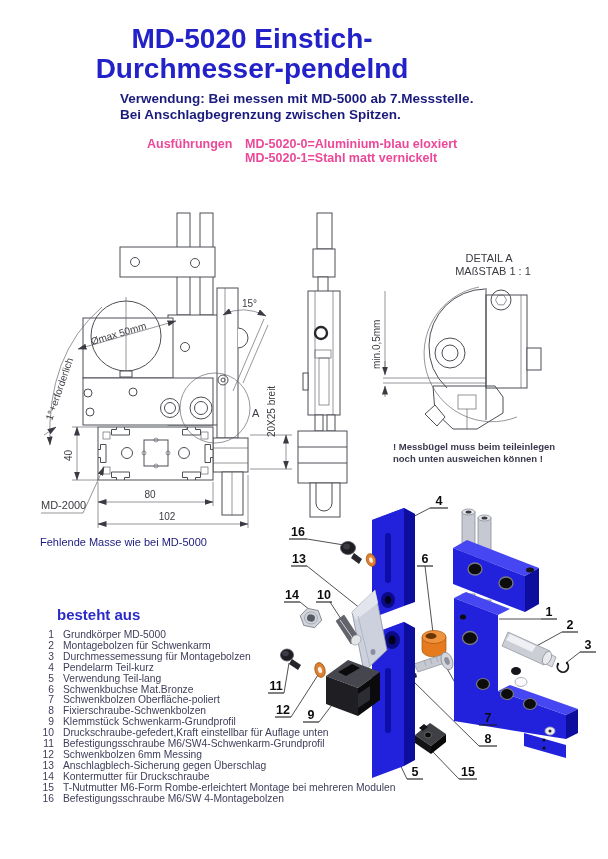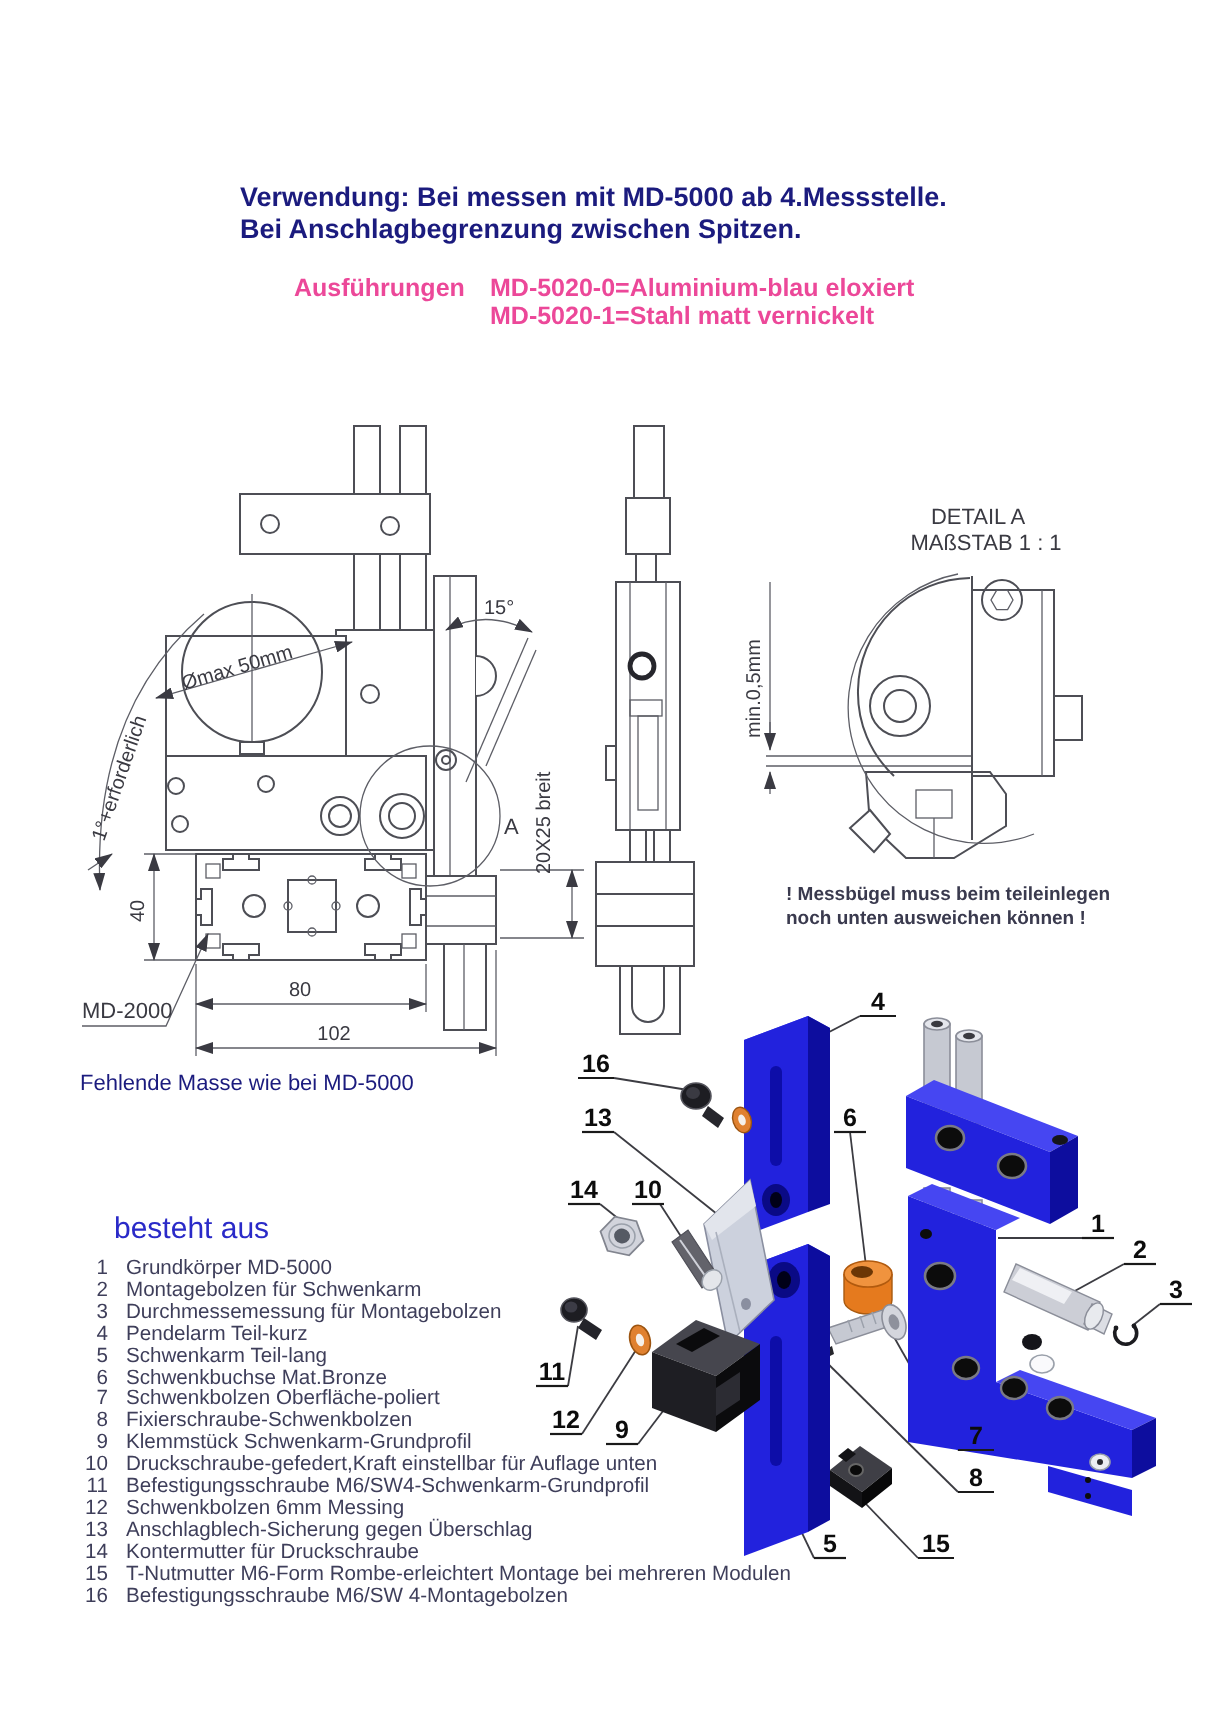--- a/index.html
+++ b/index.html
@@ -4,43 +4,47 @@
 <style>
   html,body{margin:0;padding:0;background:#fff}
   .page{position:relative;width:608px;height:859px;background:#ffffff;font-family:"Liberation Sans",sans-serif;overflow:hidden}
   .abs{position:absolute}
   .title{left:10px;top:24px;width:484px;text-align:center;color:#2222c8;font-weight:bold;font-size:28px;line-height:30px}
   .usage{left:120px;top:91px;color:#1b1b7e;font-weight:bold;font-size:13.5px;line-height:15.5px}
   .versions{left:147px;top:137px;color:#ec4899;font-weight:bold;font-size:12.5px;line-height:14px}
   .vrow{display:flex}
   .vlabel{width:98px;flex:none}
   .missing{left:40px;top:536px;color:#1b1b7e;font-weight:normal;font-size:11px}
-  .bh{left:57px;top:606px;color:#2a2ac8;font-weight:normal;font-size:15px}
+  .bh{left:57px;top:606px;color:#2a2ac8;font-weight:bold;font-size:15px}
   .plist{left:40px;top:630px;color:#3e3e5a;font-size:10.3px;line-height:10.9px}
   .prow{display:flex}
   .pnum{width:14px;text-align:right;margin-right:9px;flex:none}
   
   .ln{stroke:#4d4e55;stroke-width:1;fill:none}
   .lnf{fill:#ffffff;stroke:#4d4e55;stroke-width:1}
   .tn{stroke:#5d5e66;stroke-width:0.65;fill:none}
   .dim{font-size:10px;fill:#3a3a42}
   .dim11{font-size:11px;fill:#3a3a42}
   .cap{font-size:9.5px;font-weight:bold;fill:#3a3a4e}
   .bt{font-size:12.5px;font-weight:bold;fill:#0c0c0c;text-anchor:middle}
   .bl{stroke:#3c3c42;stroke-width:0.9;fill:none}
   .bu{stroke:#1a1a1a;stroke-width:1.1}
 </style>
 </head>
 <body>
 
 <div class="page">
 
+  <div class="abs title">
+    <div>MD-5020 Einstich-</div>
+    <div>Durchmesser-pendelnd</div>
+  </div>
 
   <div class="abs usage">
-    <div>Verwendung: Bei messen mit MD-5000 ab 4.Messstelle.</div>
+    <div>Verwendung: Bei messen mit MD-5000 ab 7.Messstelle.</div>
     <div>Bei Anschlagbegrenzung zwischen Spitzen.</div>
   </div>
 
   <div class="abs versions">
     <div class="vrow">
       <span class="vlabel">Ausführungen</span>
       <span>MD-5020-0=Aluminium-blau eloxiert</span>
     </div>
     <div class="vrow">
       <span class="vlabel"></span>
@@ -211,21 +215,21 @@
     <div class="prow">
         <span class="pnum">3</span>
         <span>Durchmessemessung für Montagebolzen</span>
       </div>
     <div class="prow">
         <span class="pnum">4</span>
         <span>Pendelarm Teil-kurz</span>
       </div>
     <div class="prow">
         <span class="pnum">5</span>
-        <span>Schwenkarm Teil-lang</span>
+        <span>Verwendung Teil-lang</span>
       </div>
     <div class="prow">
         <span class="pnum">6</span>
         <span>Schwenkbuchse Mat.Bronze</span>
       </div>
     <div class="prow">
         <span class="pnum">7</span>
         <span>Schwenkbolzen Oberfläche-poliert</span>
       </div>
     <div class="prow">

